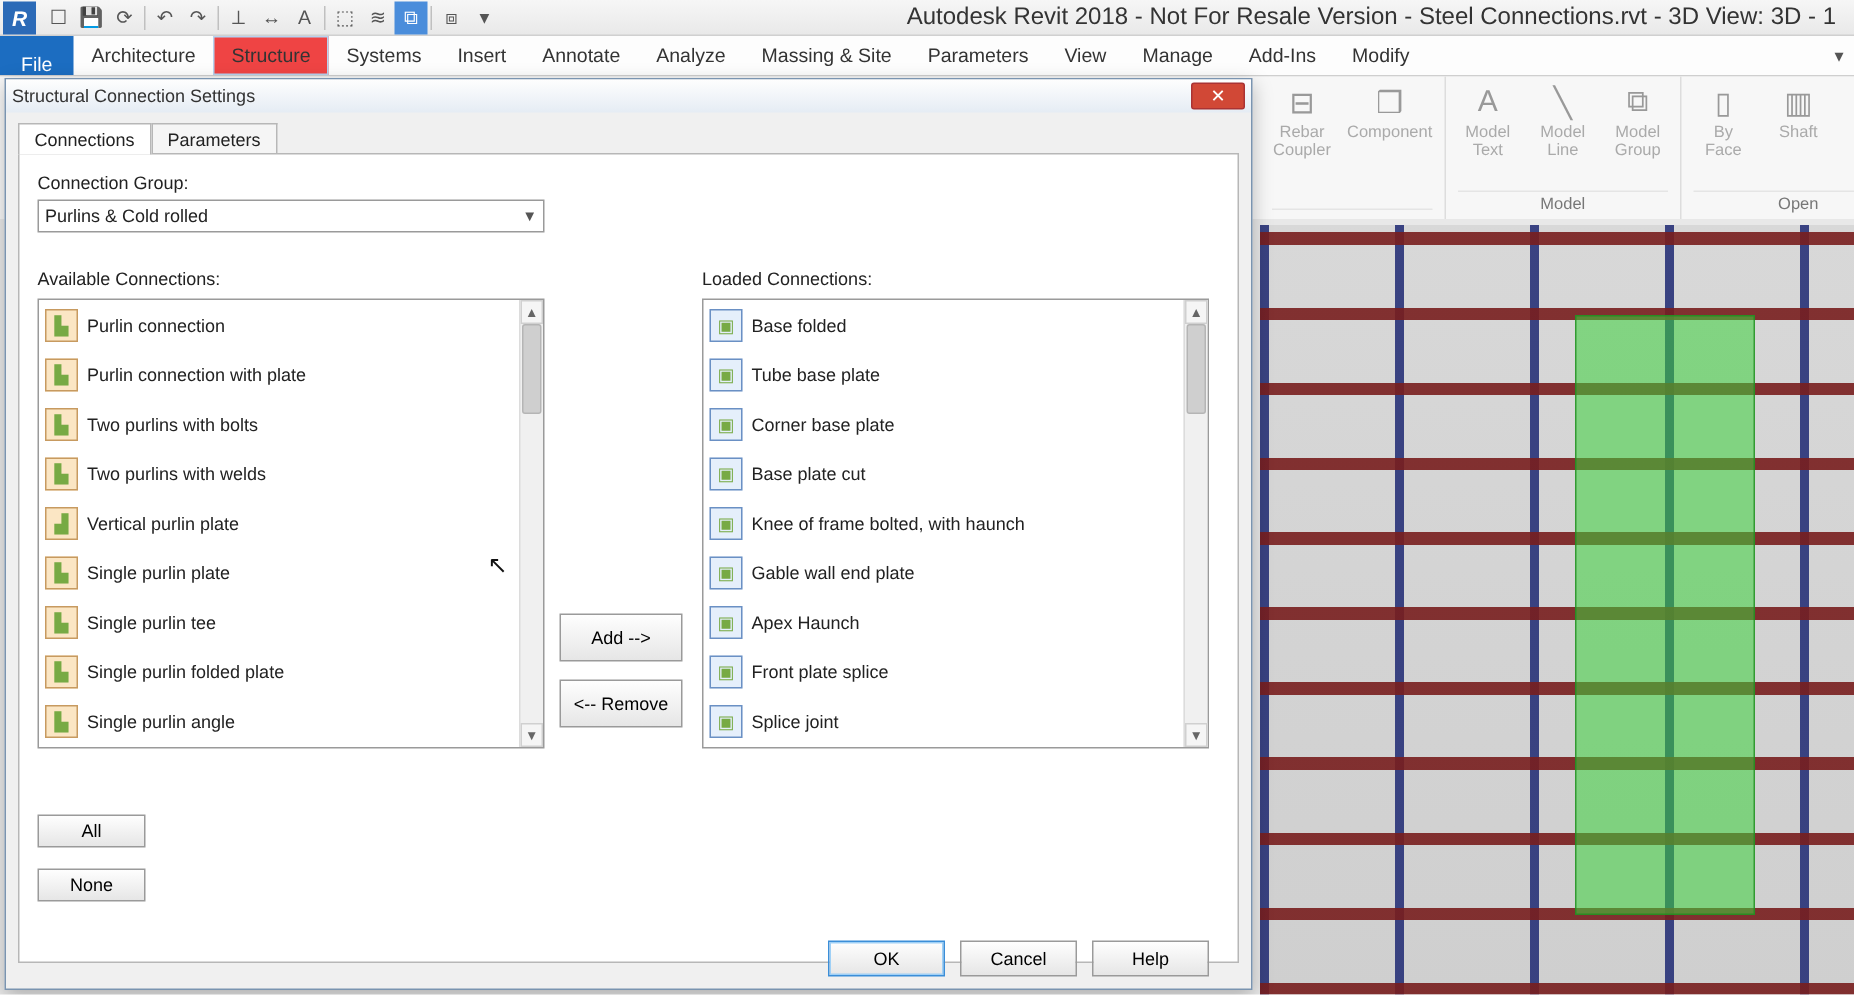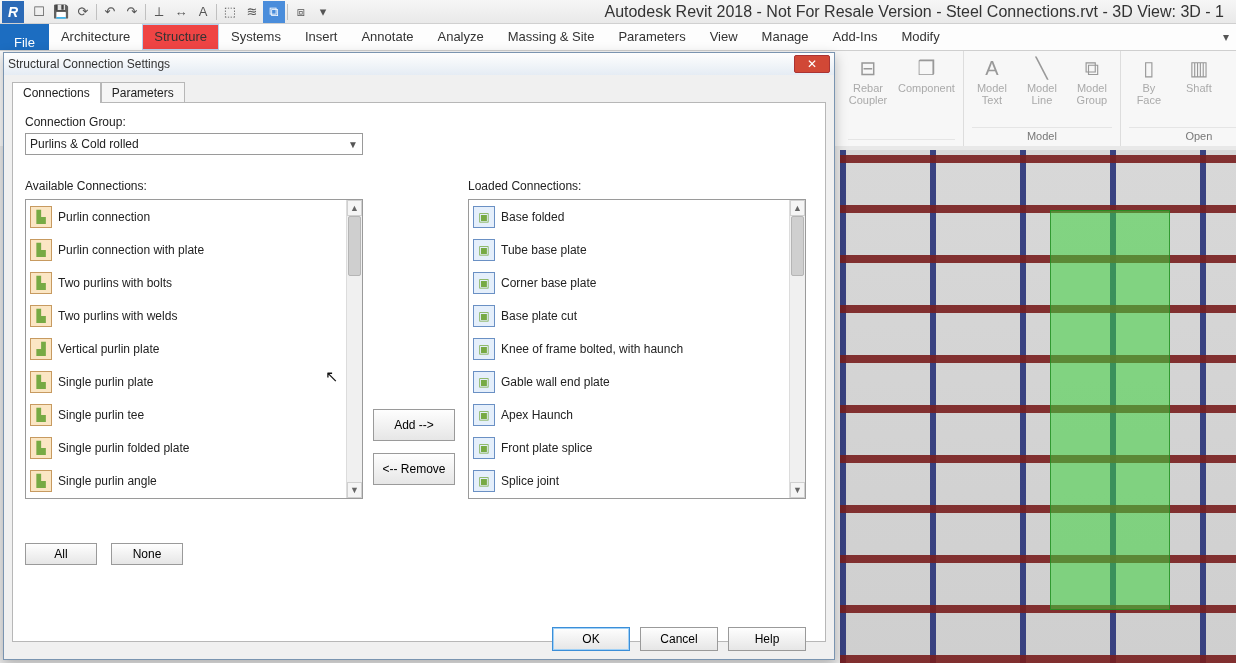--- a/index.html
+++ b/index.html
@@ -130,21 +130,21 @@
   display:flex;align-items:center;justify-content:center;font-size:12px;color:#7a4;
 }
 .li.icoblue .ico{border-color:#6a90c4;background:#e5effb;}
 
 .transfer {position:absolute; left:360px; top:306px; display:flex;flex-direction:column;gap:12px; width:82px;}
 .transfer button{
   height:32px;border:1px solid #9a9a9a;background:linear-gradient(#fefefe,#e6e6e6);
   font-size:12px; cursor:default;
 }
 
-.allnone {position:absolute;left:12px;top:440px;display:flex;gap:14px;}
+.allnone {position:absolute;left:12px;top:440px;display:flex;gap:14px;flex-direction:column;}
 .allnone button{width:72px;height:22px;border:1px solid #9a9a9a;background:linear-gradient(#fefefe,#e6e6e6);font-size:12px;}
 
 .dlgbuttons{
   position:absolute;right:28px;bottom:8px;display:flex;gap:10px;
 }
 .dlgbuttons button{
   width:78px;height:24px;border:1px solid #9a9a9a;background:linear-gradient(#fefefe,#e6e6e6);font-size:12px;
 }
 .dlgbuttons button.primary{border:1px solid #3b8ed8;box-shadow:inset 0 0 0 1px #9fd0f6;}
 

